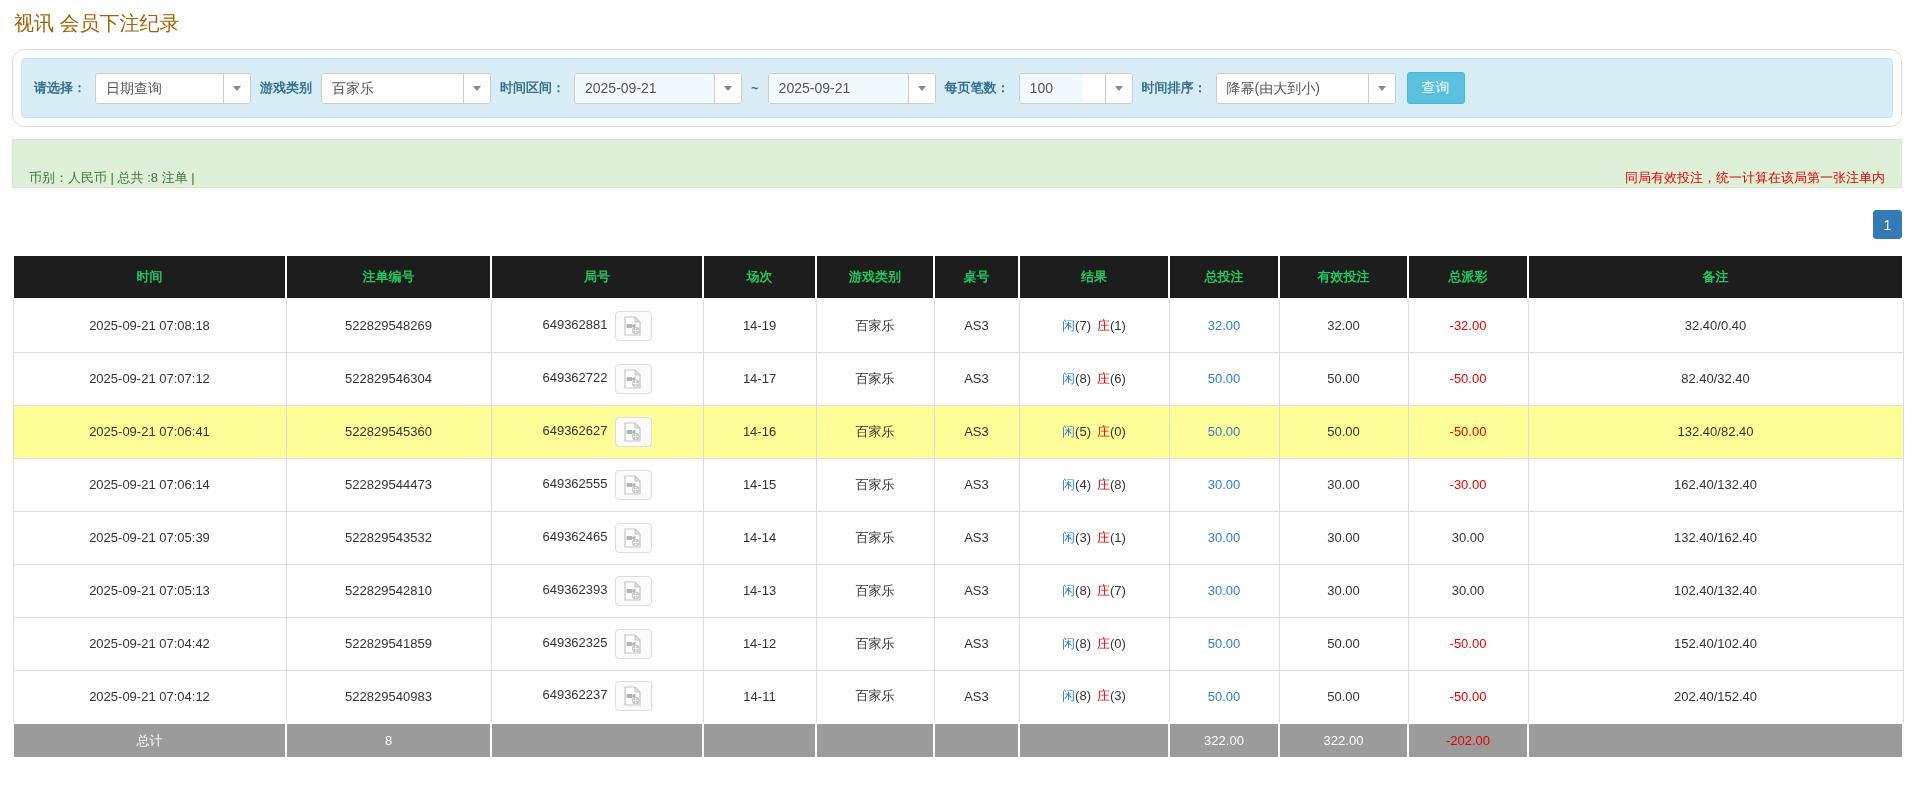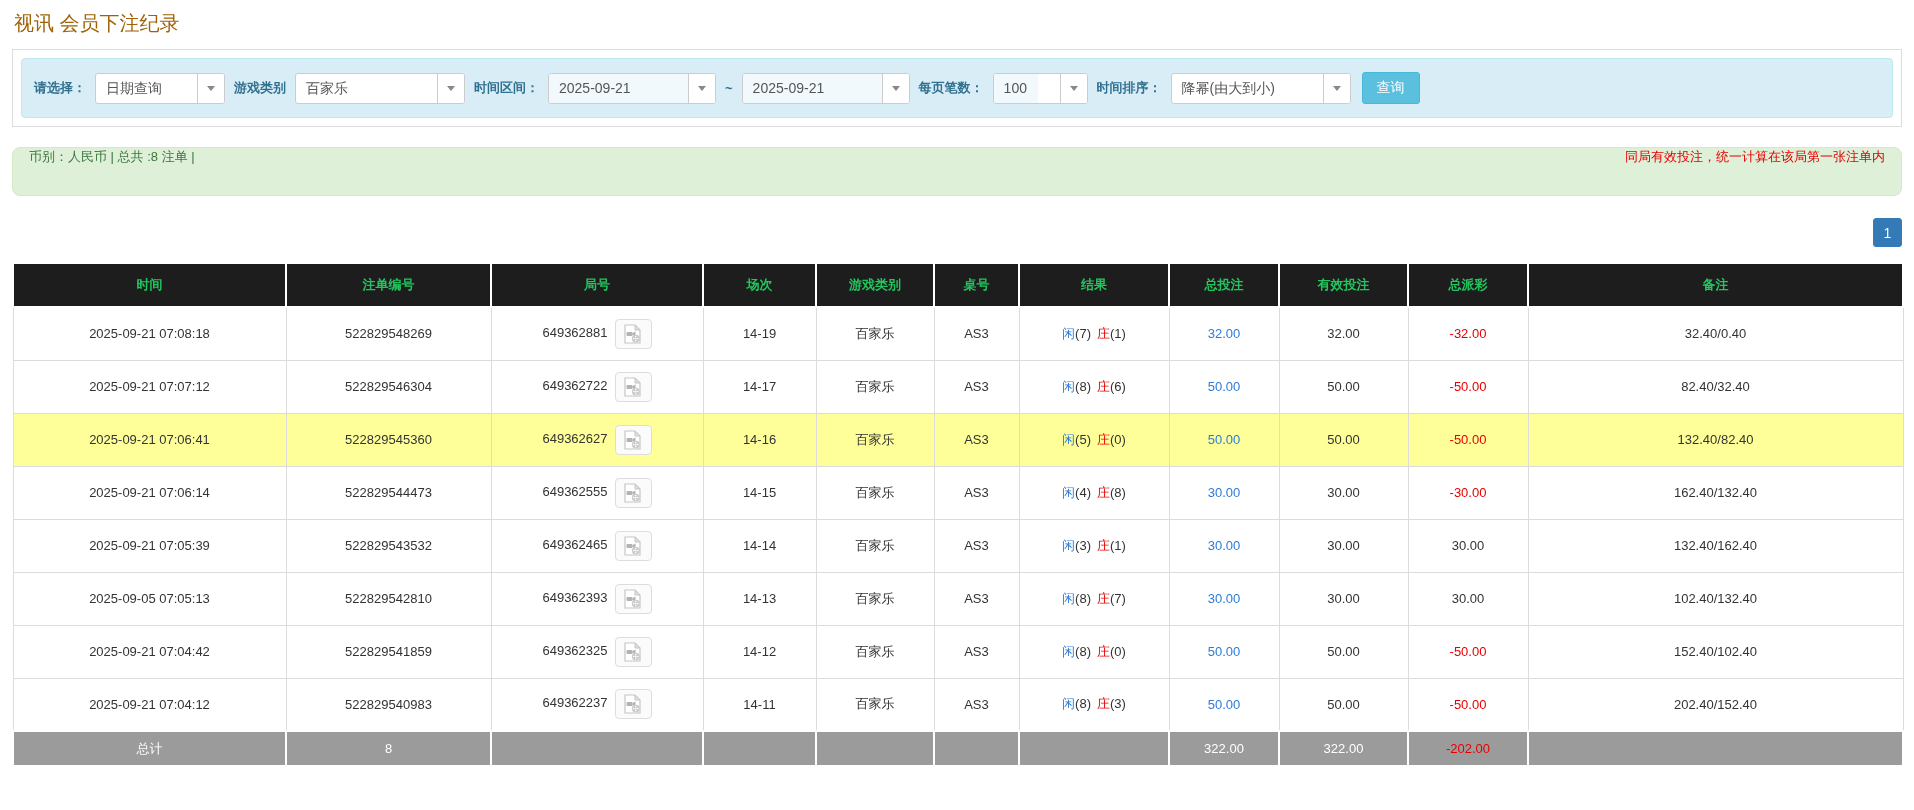--- a/index.html
+++ b/index.html
@@ -14,23 +14,23 @@
   .page { padding: 0 12px; }
   .page-title {
     font-size: 20px;
     font-weight: 400;
     color: #a16207;
     margin: 10px 0 12px 2px;
   }
   
   .panel {
     border: 1px solid #ddd;
-    border-radius: 0;
+    border-radius: 12px;
     padding: 8px;
-    margin-bottom: 20px;
+    margin-bottom: 12px;
     background: #fff;
   }
   .filter-bar {
     background: #d9edf7;
     border: 1px solid #bce8f1;
     border-radius: 4px;
     padding: 13px 12px;
     display: flex;
     align-items: center;
     gap: 9px;
@@ -82,33 +82,33 @@
     border: 1px solid #46b8da;
     color: #fff;
     height: 32px;
     padding: 0 14px;
     border-radius: 3px;
     font-size: 14px;
     font-family: "Liberation Sans", sans-serif;
     cursor: pointer;
     margin-left: 2px;
   }
-  .w130 { width: 130px; } .w170 { width: 170px; } .w152 { width: 168px; }
-  .w95  { width: 95px; gap: 22px;  } .w180 { width: 180px; }
+  .w130 { width: 156px; } .w170 { width: 170px; } .w152 { width: 168px; }
+  .w95  { width: 114px; gap: 22px;  } .w180 { width: 180px; }
   
   .alert-success {
     background: #dff0d8;
     border: 1px solid #d6e9c6;
-    border-radius: 8px;
+    border-radius: 0;
     color: #3c763d;
     font-size: 13px;
     height: 49px;
     padding: 0 16px;
     display: flex;
-    align-items: flex-start;
+    align-items: flex-end;
     justify-content: space-between;
     margin-bottom: 22px;
   }
   .notice { color: #e60000; }
   
   .pager {
     display: flex;
     justify-content: flex-end;
     margin-bottom: 15px;
   }
@@ -421,21 +421,21 @@
     <td>AS3</td>
     <td>
       <span class="blue">闲</span><span>(3)</span><span class="red banker-label">庄</span><span>(1)</span>
     </td>
     <td class="blue link">30.00</td>
     <td>30.00</td>
     <td>30.00</td>
     <td>132.40/162.40</td>
   </tr>
         <tr>
-    <td>2025-09-05 07:05:13</td>
+    <td>2025-09-21 07:05:13</td>
     <td>522829542810</td>
     <td>
       <span>649362393</span><span class="video-btn">
               <svg width="22" height="20" viewBox="0 0 22 20">
           <path d="M3 1 h10 l5 5 v13 h-15 z" fill="#ffffff" stroke="#c6c6c6" stroke-width="1.2"></path>
           <path d="M13 1 l5 5 h-5 z" fill="#dedede" stroke="#c6c6c6" stroke-width="1"></path>
           <rect x="4.5" y="8" width="6" height="4" rx="1" fill="#b3b3b3"></rect>
           <path d="M10.5 9 L13.5 7.6 v4.8 L10.5 11 z" fill="#b3b3b3"></path>
           <circle cx="13.8" cy="14.6" r="3.9" fill="#c9c9c9"></circle>
           <circle cx="13.8" cy="14.6" r="0.9" fill="#ffffff"></circle>

